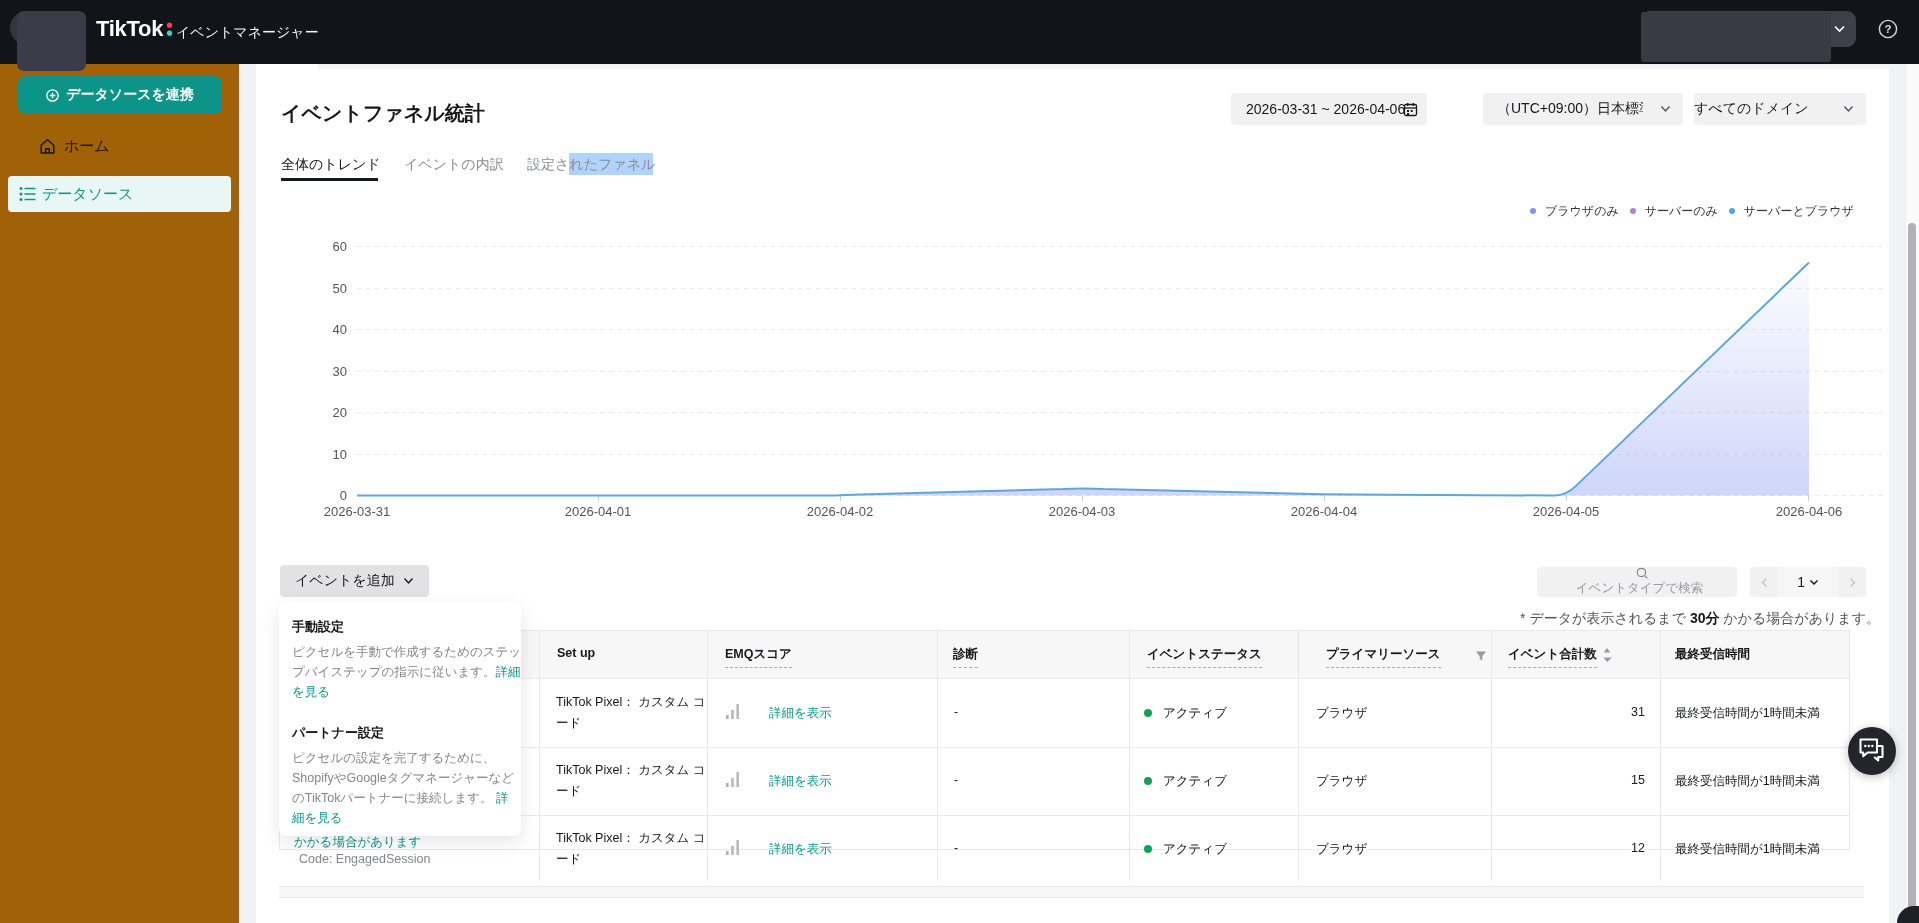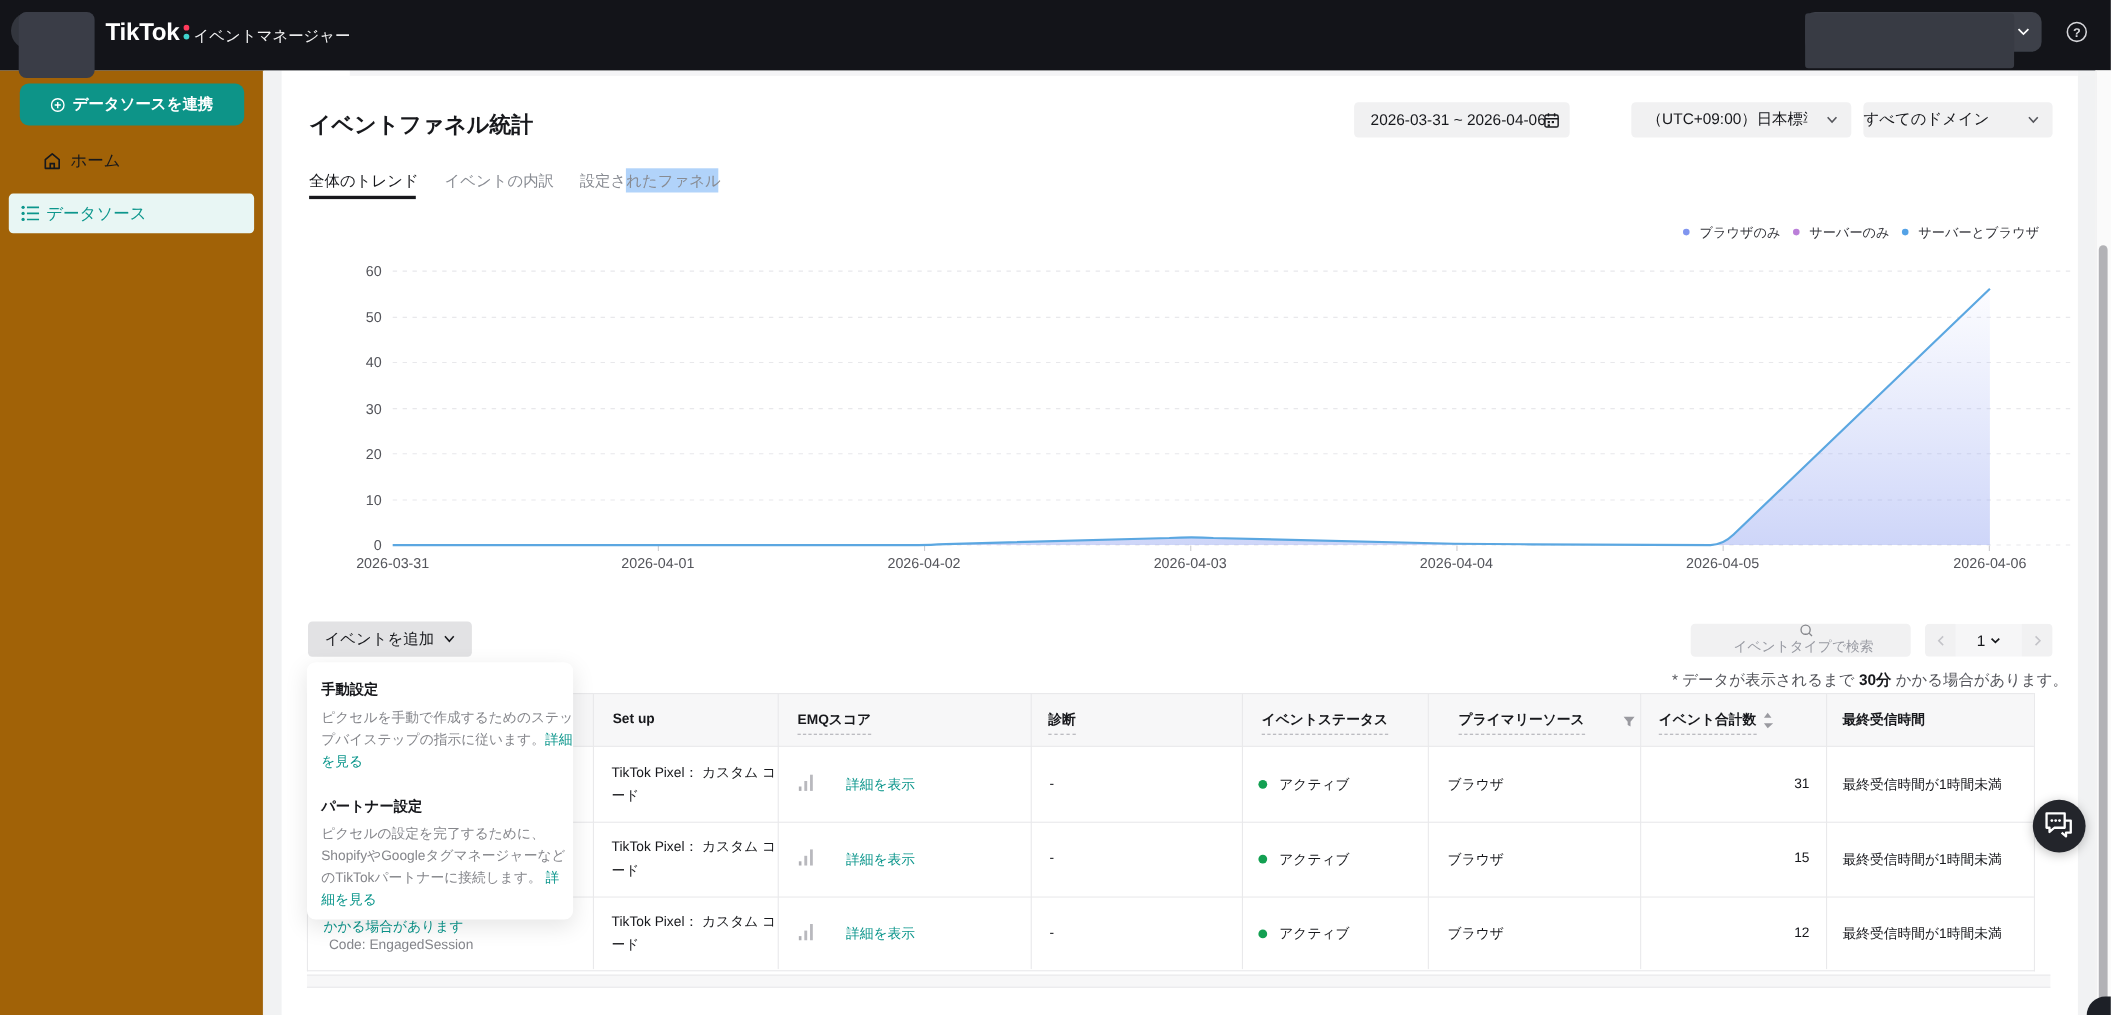--- a/index.html
+++ b/index.html
@@ -181,21 +181,21 @@
         <path d="M1.5 1.5 5 5 8.5 1.5" fill="none" stroke="#17181c" stroke-width="1.5"></path>
       </svg></div>
   <div style="width:28px;background:#f1f1f2;display:flex;align-items:center;justify-content:center;">
       <svg width="7" height="11" viewBox="0 0 7 11">
         <path d="M1.5 1.5 5.5 5.5 1.5 9.5" fill="none" stroke="#c3c3c8" stroke-width="1.4"></path>
       </svg>
     </div>
 </div>
 <div class="abs" style="left:0;top:610px;width:1880px;text-align:right;font-size:14px;color:#54555b;">* データが表示されるまで <b style="color:#17181c;">30分</b> かかる場合があります。</div>
 
-<div class="abs" style="left:279px;top:630px;width:1571px;height:253px;border:1px solid #e9e9eb;border-top:none;font-size:12.5px;">
+<div class="abs" style="left:279px;top:630px;width:1571px;height:220px;border:1px solid #e9e9eb;border-top:none;font-size:12.5px;">
 
   <div class="abs" style="left:0;top:0;width:1569px;height:49px;background:#f7f7f8;border-top:1px solid #e9e9eb;border-bottom:1px solid #e9e9eb;"></div>
 
   <div class="abs" style="left:259px;top:0;width:1px;height:251px;background:#e9e9eb;"></div>
   <div class="abs" style="left:427px;top:0;width:1px;height:251px;background:#e9e9eb;"></div>
   <div class="abs" style="left:657px;top:0;width:1px;height:251px;background:#e9e9eb;"></div>
   <div class="abs" style="left:849px;top:0;width:1px;height:251px;background:#e9e9eb;"></div>
   <div class="abs" style="left:1018px;top:0;width:1px;height:251px;background:#e9e9eb;"></div>
   <div class="abs" style="left:1211px;top:0;width:1px;height:251px;background:#e9e9eb;"></div>
   <div class="abs" style="left:1380px;top:0;width:1px;height:251px;background:#e9e9eb;"></div>

